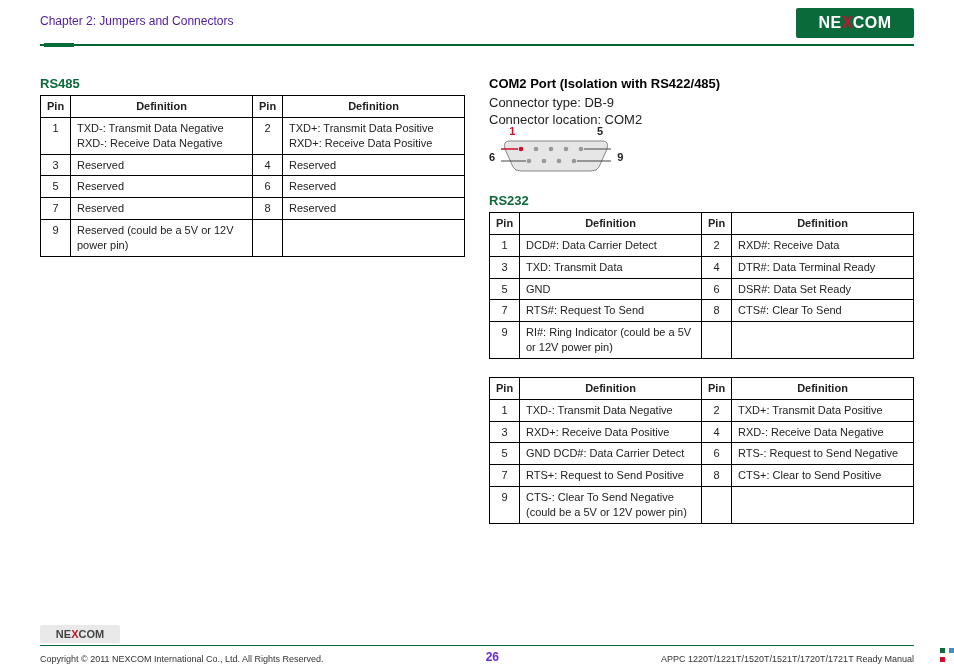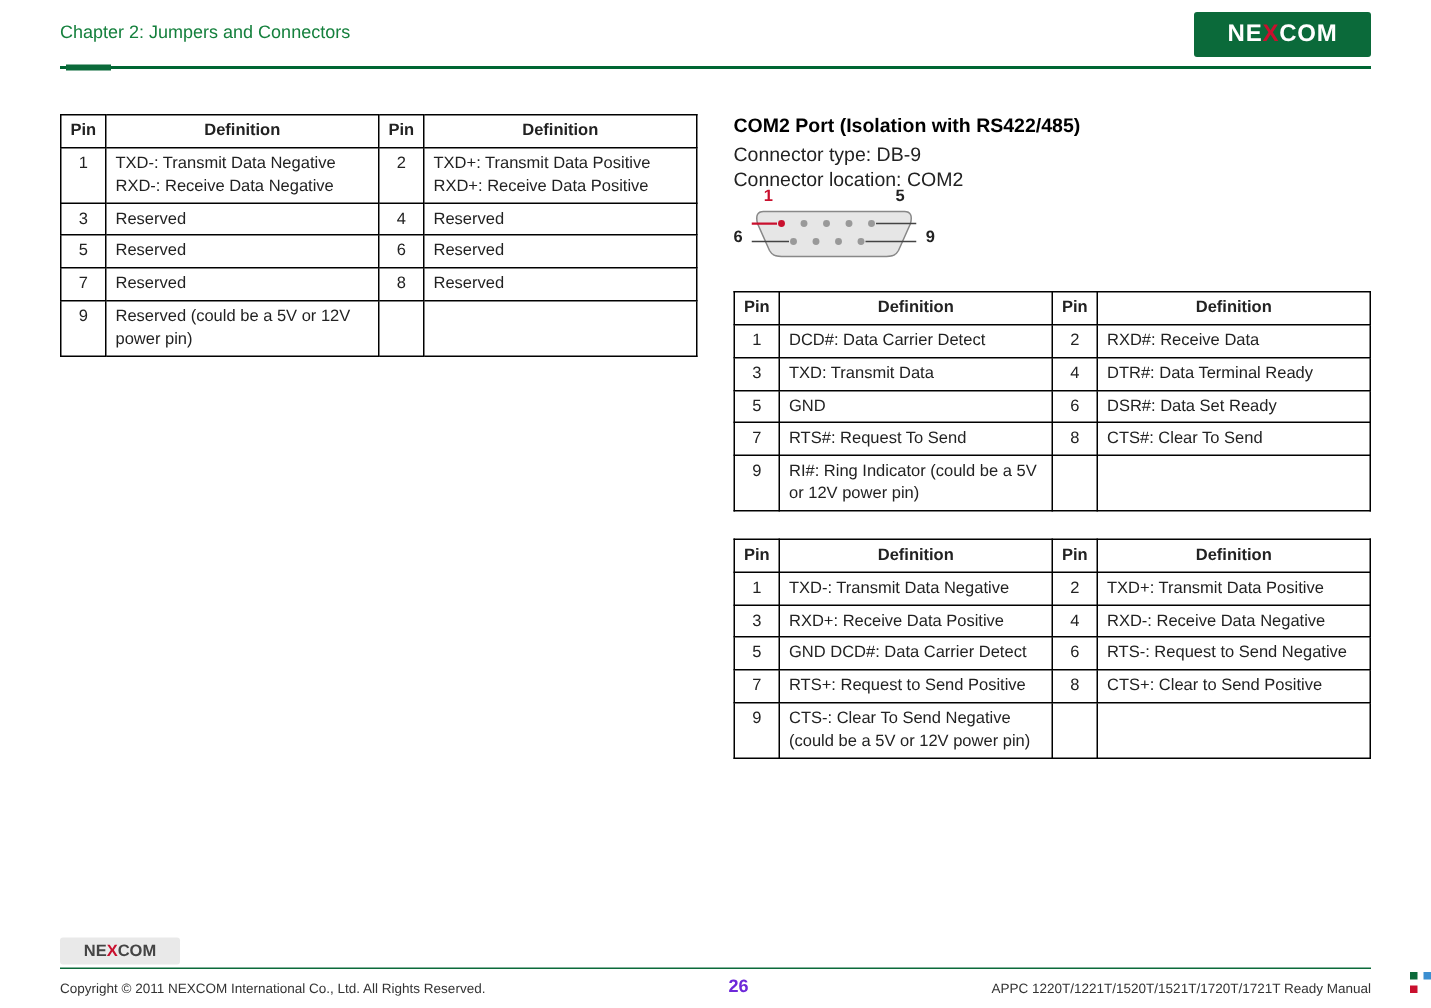--- a/index.html
+++ b/index.html
@@ -10,21 +10,21 @@
     background: #fff;
     position: relative;
     color: #222;
   }
   header {
     display: flex;
     align-items: flex-start;
     justify-content: space-between;
     padding: 8px 40px 0 40px;
   }
-  .chapter { font-size: 12px; color: #15803d; padding-top: 6px; }
+  .chapter { font-size: 12px; color: #4c1d95; padding-top: 6px; }
   .logo-box {
     width: 118px; height: 30px; background: #0b6a3a;
     display: flex; align-items: center; justify-content: center;
     border-radius: 2px;
   }
   .logo-text {
     color: #fff; font-weight: bold; font-size: 16px; letter-spacing: 0.5px;
     font-family: Arial, sans-serif;
   }
   .logo-text .x { color: #c9102e; }
@@ -98,20 +98,21 @@
   </div>
 </header>
 
 <div class="rule-wrap">
     <div class="rule"></div>
   </div>
 
 <div class="page">
   <div class="col">
     <div class="block">
+      <h3 class="sec">RS485</h3>
       <table class="pins">
         <thead>
           <tr>
             <th class="pin">Pin</th>
             <th>Definition</th>
             <th class="pin">Pin</th>
             <th>Definition</th>
           </tr>
         </thead>
         <tbody>
@@ -176,20 +177,21 @@
           <line x1="0" y1="14" x2="17" y2="14" stroke="#c9102e" stroke-width="1.5"></line>
           <line x1="83" y1="14" x2="110" y2="14" stroke="#444" stroke-width="1"></line>
           <line x1="0" y1="26" x2="25" y2="26" stroke="#444" stroke-width="1"></line>
           <line x1="76" y1="26" x2="110" y2="26" stroke="#444" stroke-width="1"></line>
         </svg>
       </div>
       <span class="db9-lbl">9</span>
     </div>
 
     <div class="block">
+      <h3 class="sec">RS232</h3>
       <table class="pins">
         <thead>
           <tr>
             <th class="pin">Pin</th>
             <th>Definition</th>
             <th class="pin">Pin</th>
             <th>Definition</th>
           </tr>
         </thead>
         <tbody>

